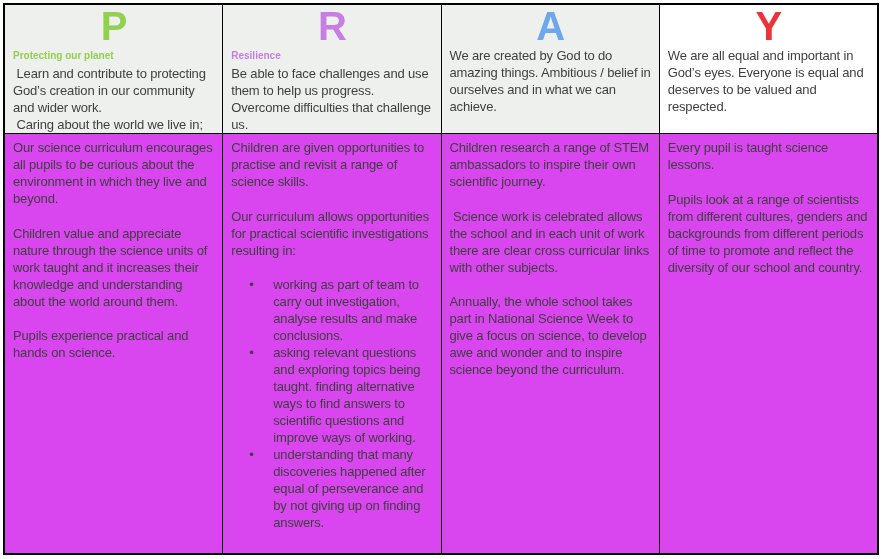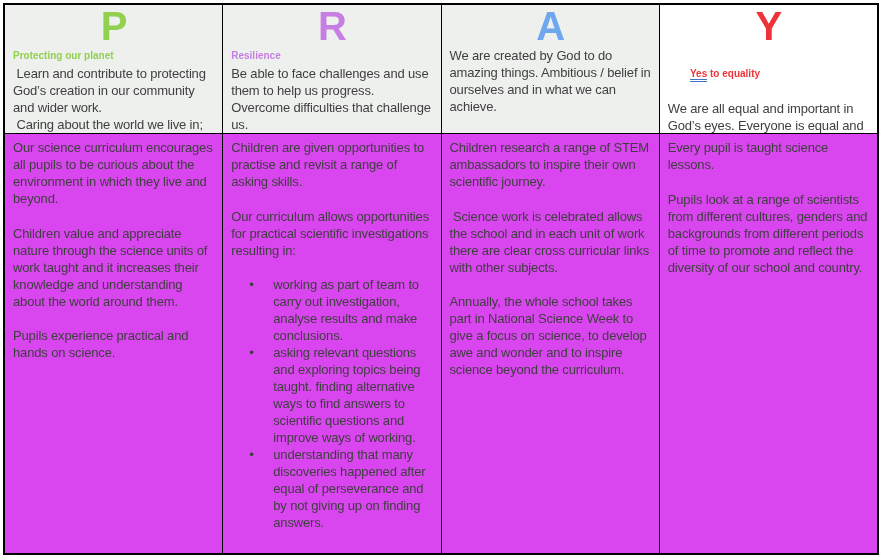--- a/index.html
+++ b/index.html
@@ -95,21 +95,21 @@
     </div>
   </div>
 
   <div class="pray-col">
     <div class="col-header" style="background: rgb(237, 240, 237);">
       <div class="big-letter" style="color: rgb(199, 126, 227);">R</div>
       <div class="subtitle" style="color: rgb(199, 126, 227);">Resilience</div>
       <div class="htext">Be able to face challenges and use them to help us progress. Overcome difficulties that challenge us.</div>
     </div>
     <div class="col-body">
-      <div class="para">Children are given opportunities to practise and revisit a range of asking skills.</div>
+      <div class="para">Children are given opportunities to practise and revisit a range of science skills.</div>
       <div class="para">Our curriculum allows opportunities for practical scientific investigations resulting in:</div>
       <div class="bullet-row">
         <span class="bullet-dot">•</span>
         <span class="bullet-text">working as part of team to carry out investigation, analyse results and make conclusions.</span>
       </div>
       <div class="bullet-row">
         <span class="bullet-dot">•</span>
         <span class="bullet-text">asking relevant questions and exploring topics being taught. finding alternative ways to find answers to scientific questions and improve ways of working.</span>
       </div>
       <div class="bullet-row">
@@ -127,23 +127,20 @@
     <div class="col-body">
       <div class="para">Children research a range of STEM ambassadors to inspire their own scientific journey.</div>
       <div class="para"> Science work is celebrated allows the school and in each unit of work there are clear cross curricular links with other subjects.</div>
       <div class="para last">Annually, the whole school takes part in National Science Week to give a focus on science, to develop awe and wonder and to inspire science beyond the curriculum.</div>
     </div>
   </div>
 
   <div class="pray-col">
     <div class="col-header" style="background: rgb(255, 255, 255);">
       <div class="big-letter" style="color: rgb(238, 51, 56);">Y</div>
-      <div class="subtitle" style="color: rgb(238, 51, 56);">
-        <span class="yes-underline">Yes</span><span> to equality</span>
-      </div>
       <div class="htext">We are all equal and important in God’s eyes. Everyone is equal and deserves to be valued and respected.</div>
     </div>
     <div class="col-body">
       <div class="para">Every pupil is taught science lessons.</div>
       <div class="para last">Pupils look at a range of scientists from different cultures, genders and backgrounds from different periods of time to promote and reflect the diversity of our school and country.</div>
     </div>
   </div>
 
 </div>
 

